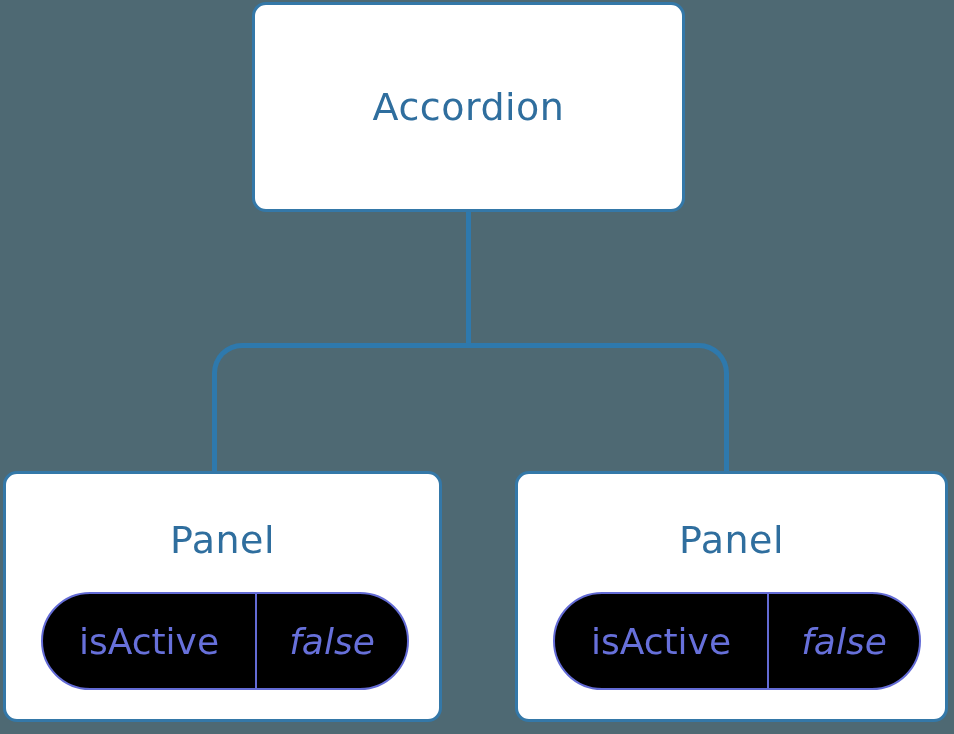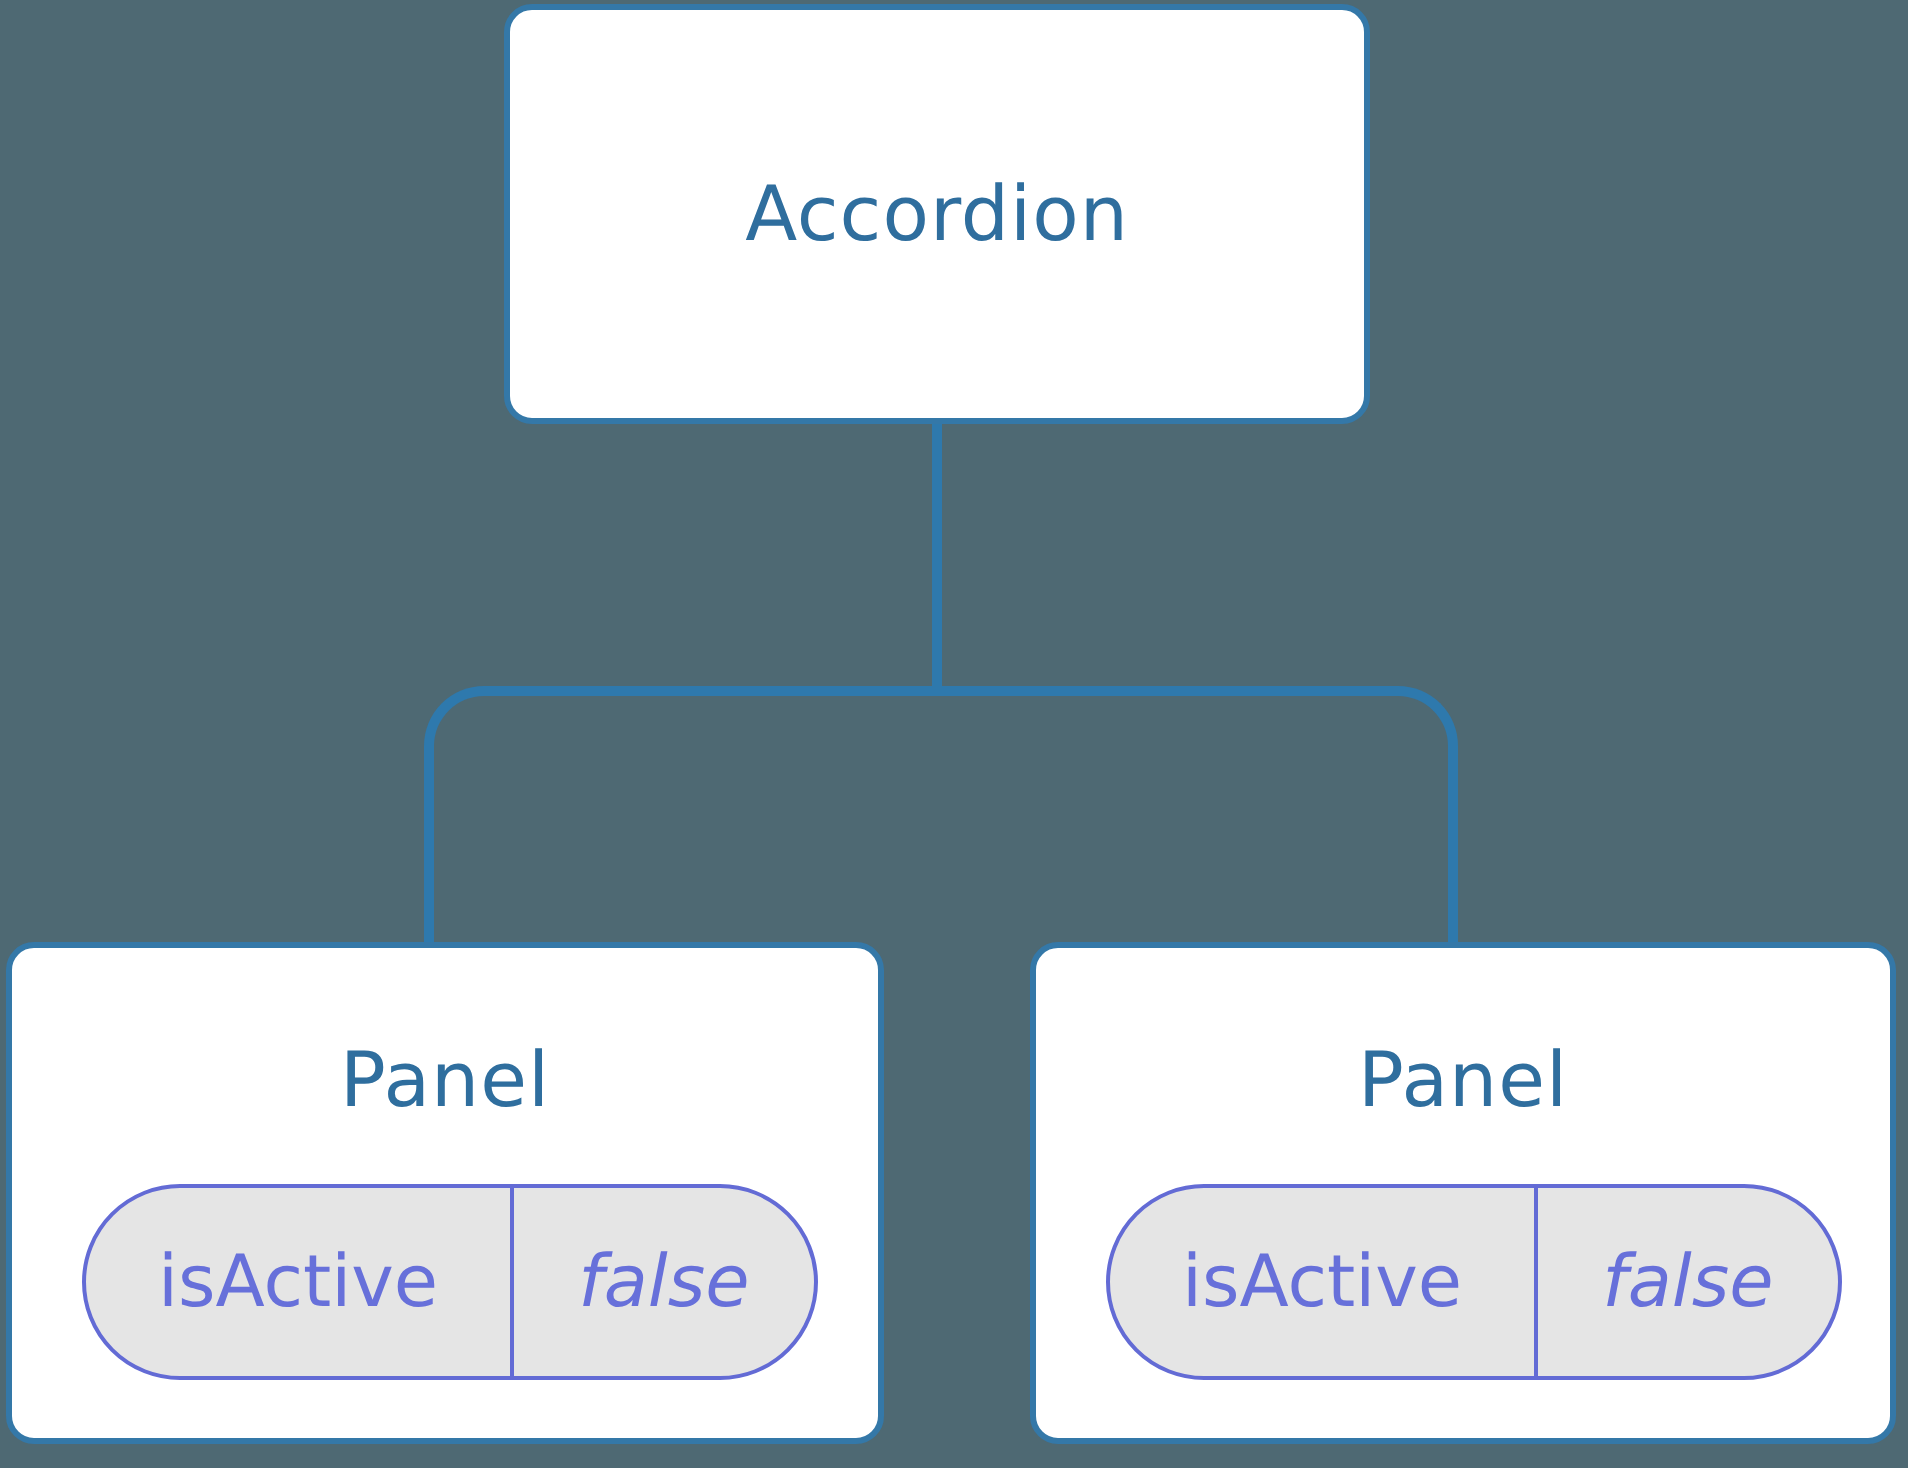--- a/index.html
+++ b/index.html
@@ -79,21 +79,21 @@
     left: 35px;
     top: 118px;
     width: 368px;
     height: 98px;
     border: 2.5px solid var(--state);
     border-radius: 60px;
     display: flex;
     color: var(--state-text);
     font-size: 36px;
     font-weight: 500;
-    background: #e5e5e5;
+    background: #000000;
   }
   .pill .key {
     width: 214px;
     display: flex;
     align-items: center;
     justify-content: center;
     border-right: 2.5px solid var(--state);
   }
   .pill .val {
     flex: 1;

